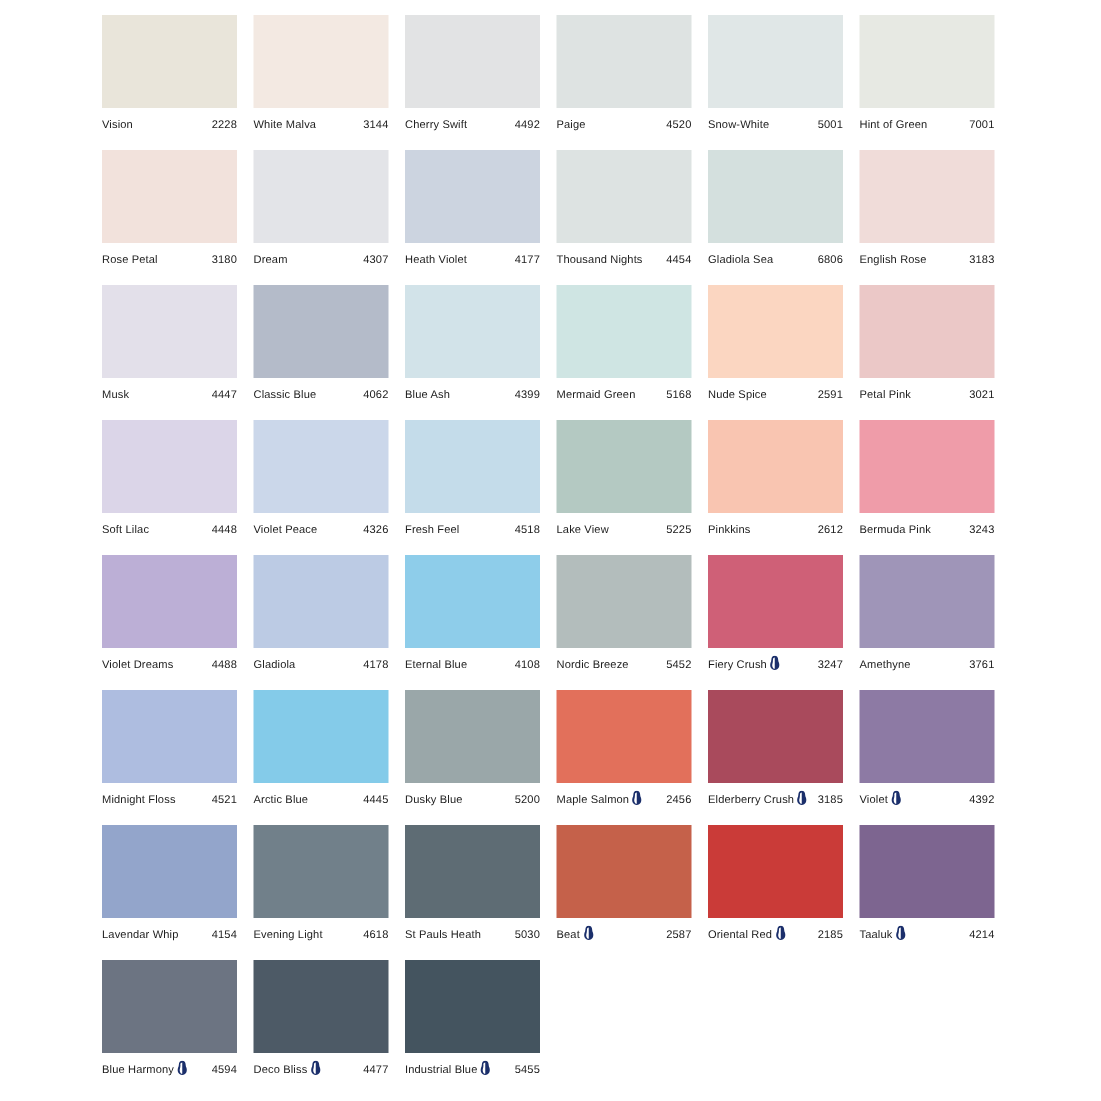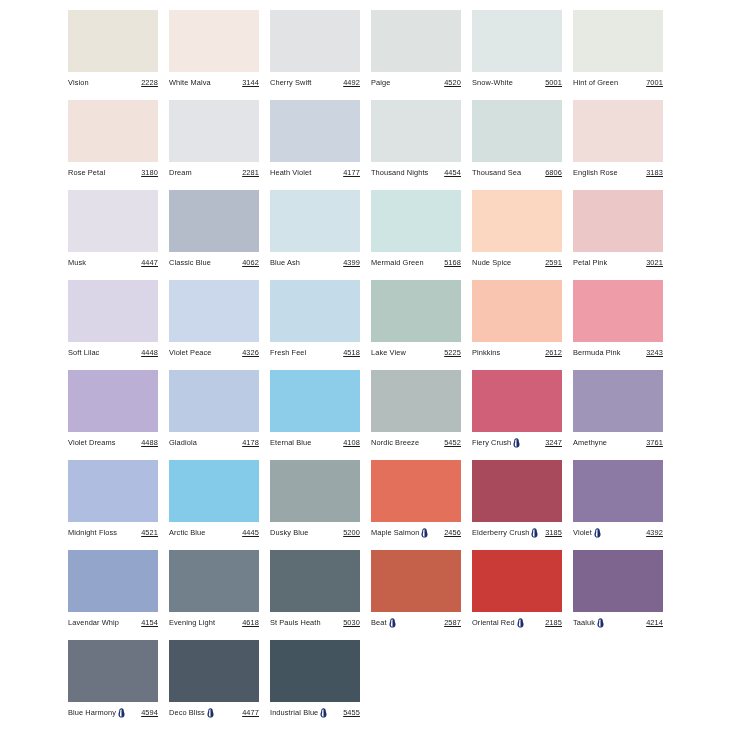--- a/index.html
+++ b/index.html
@@ -57,25 +57,24 @@
     letter-spacing: 0.1px;
     color: #1b1b1b;
     line-height: 11px;
   }
   .swatch-code {
     font-size: 7.4px;
     letter-spacing: 0.1px;
     color: #1b1b1b;
     line-height: 11px;
     margin-left: auto;
-    text-decoration: underline;
   }
   .name-group {
     display: flex;
-    align-items: flex-end;
+    align-items: flex-start;
     gap: 2px;
     min-width: 0;
   }
   .penguin-icon {
     display: inline-block;
     width: 7px;
     height: 10px;
     flex: 0 0 auto;
     position: relative;
     top: 0px;
@@ -151,21 +150,21 @@
           </span>
           <span class="swatch-code">3180</span>
         </div>
       </div>
       <div class="swatch-cell">
         <div class="swatch-chip" style="background-color: rgb(227, 228, 232);"></div>
         <div class="swatch-caption">
           <span class="name-group">
             <span class="swatch-name">Dream</span>
           </span>
-          <span class="swatch-code">2281</span>
+          <span class="swatch-code">4307</span>
         </div>
       </div>
       <div class="swatch-cell">
         <div class="swatch-chip" style="background-color: rgb(204, 212, 224);"></div>
         <div class="swatch-caption">
           <span class="name-group">
             <span class="swatch-name">Heath Violet</span>
           </span>
           <span class="swatch-code">4177</span>
         </div>
@@ -176,21 +175,21 @@
           <span class="name-group">
             <span class="swatch-name">Thousand Nights</span>
           </span>
           <span class="swatch-code">4454</span>
         </div>
       </div>
       <div class="swatch-cell">
         <div class="swatch-chip" style="background-color: rgb(212, 224, 222);"></div>
         <div class="swatch-caption">
           <span class="name-group">
-            <span class="swatch-name">Thousand Sea</span>
+            <span class="swatch-name">Gladiola Sea</span>
           </span>
           <span class="swatch-code">6806</span>
         </div>
       </div>
       <div class="swatch-cell">
         <div class="swatch-chip" style="background-color: rgb(240, 220, 217);"></div>
         <div class="swatch-caption">
           <span class="name-group">
             <span class="swatch-name">English Rose</span>
           </span>

